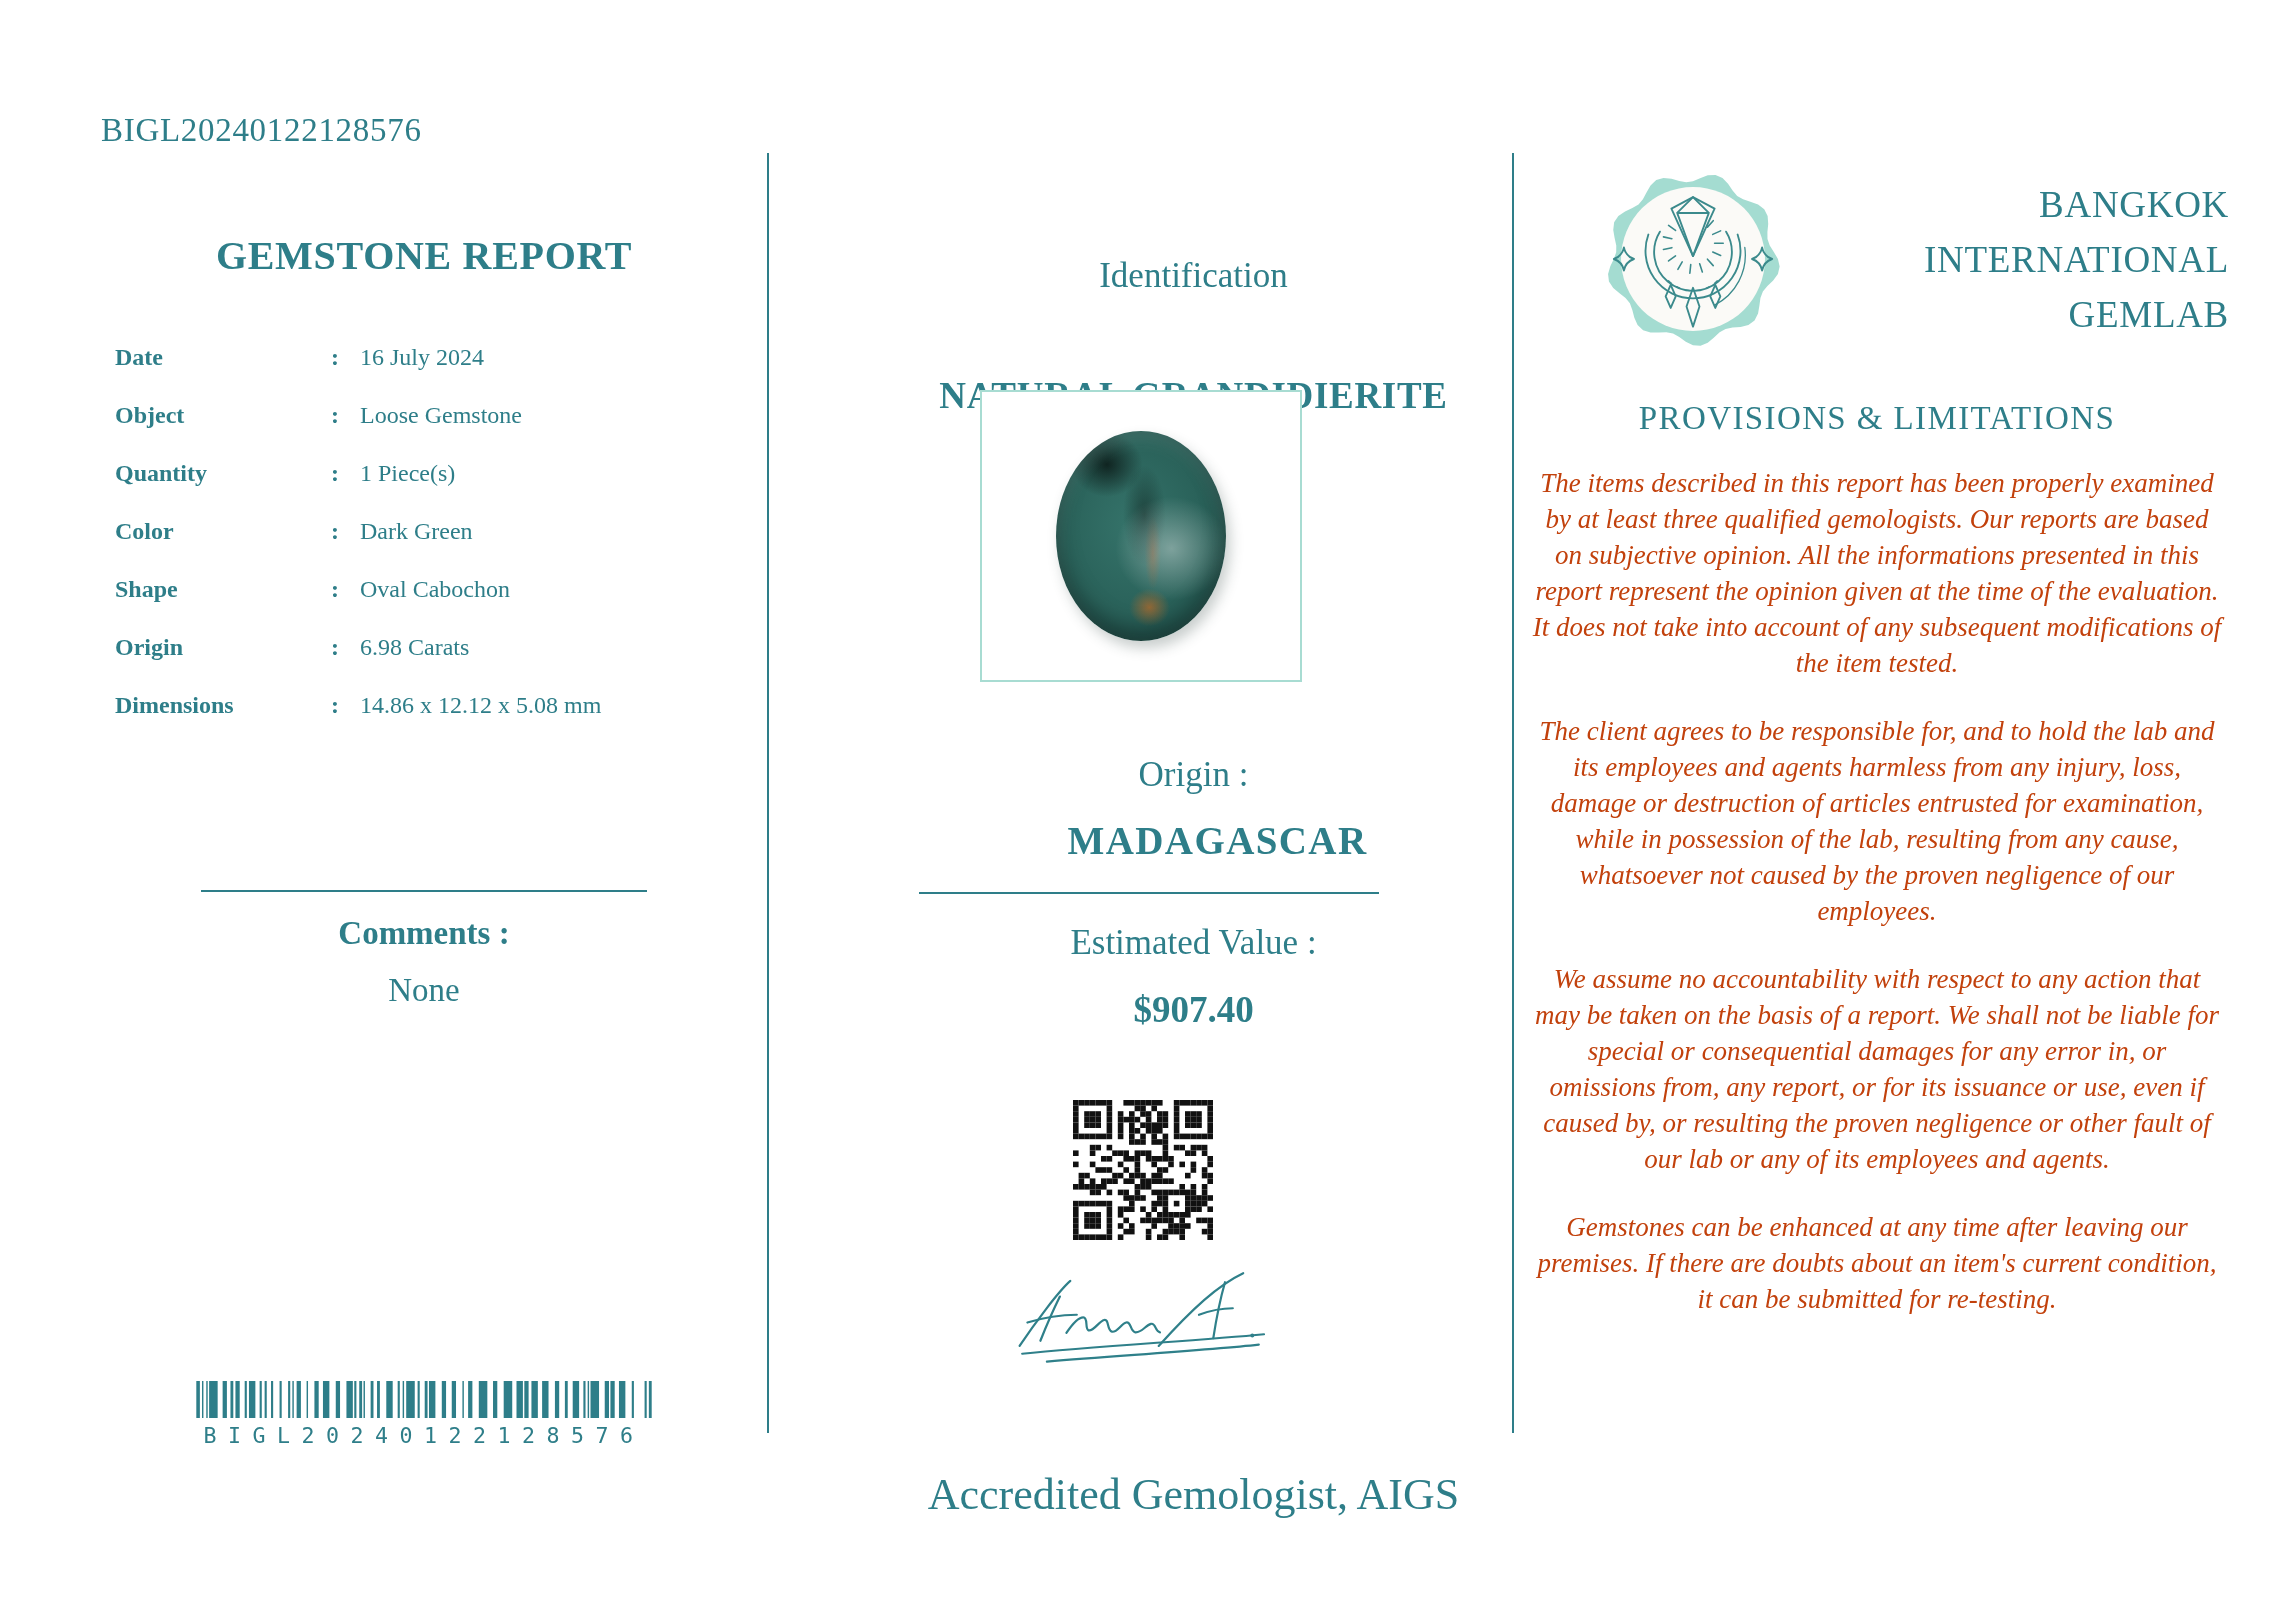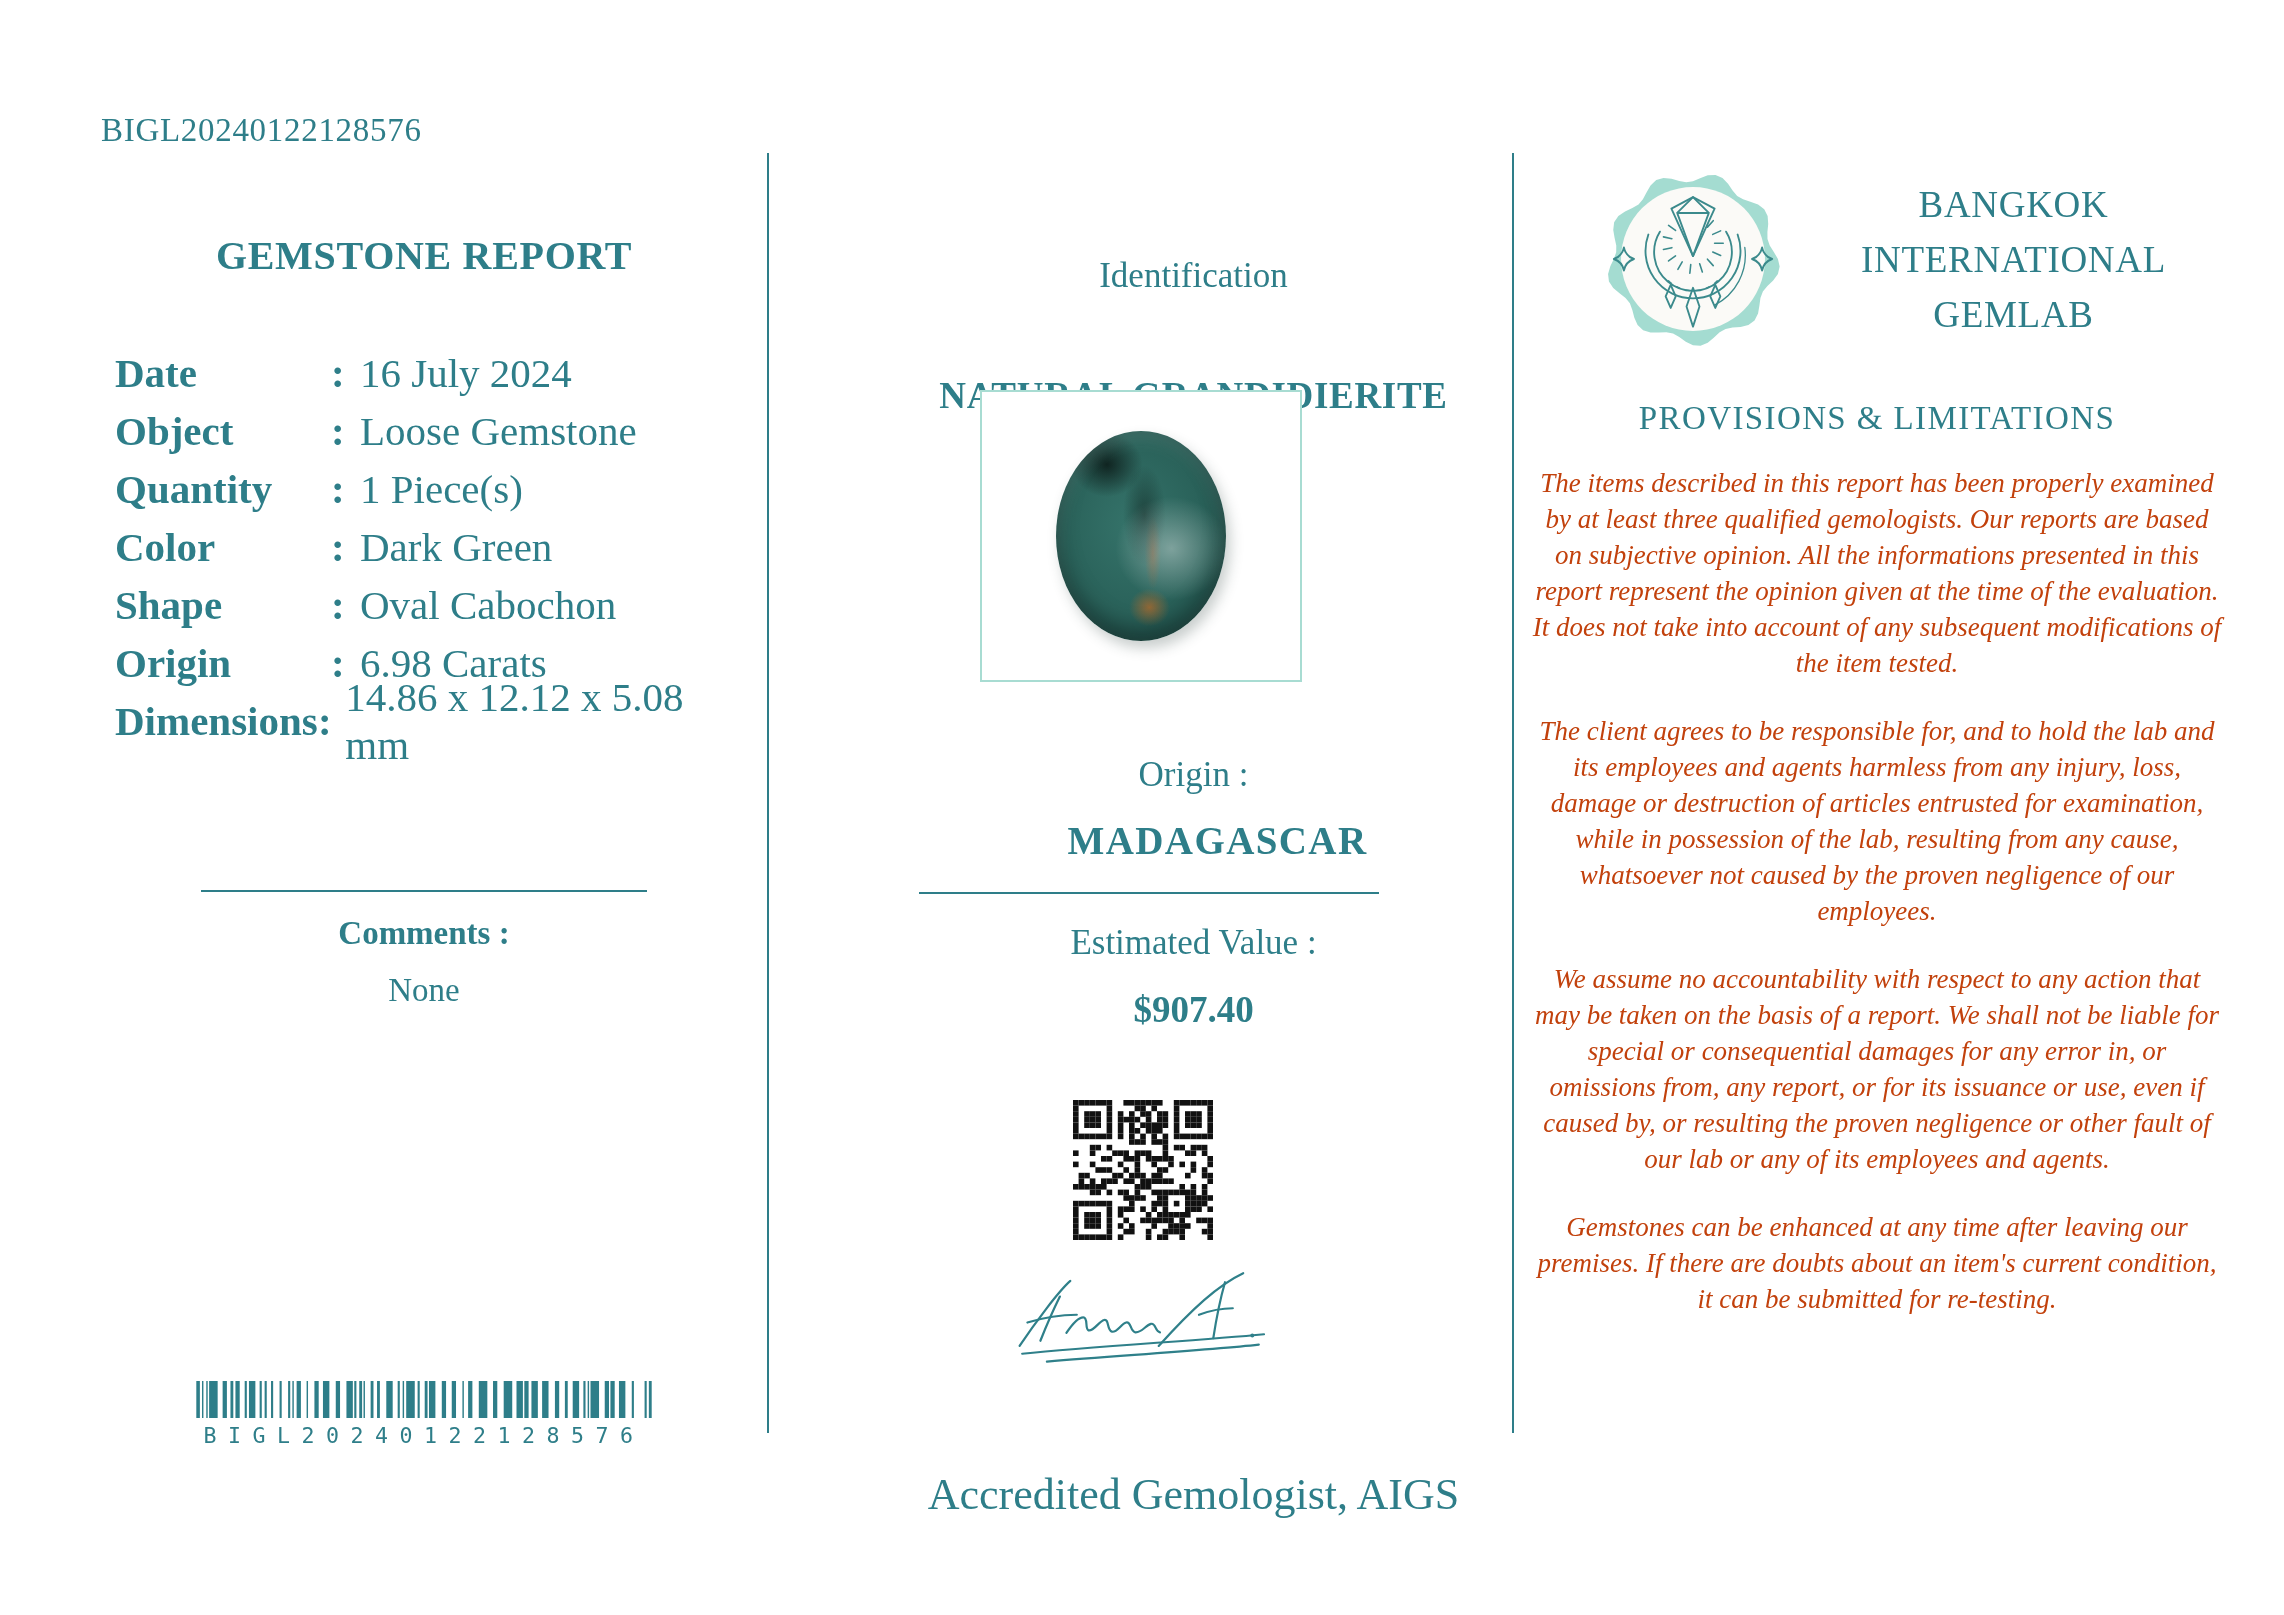--- a/index.html
+++ b/index.html
@@ -15,21 +15,21 @@
   .center{text-align:center;}
 
   
   .vdiv{position:absolute;top:153px;height:1280px;width:2.2px;background:#2e7e89;}
 
   
   .report-code{left:101px;top:112px;font-size:33px;letter-spacing:0.7px;}
   .left-col{left:115px;width:618px;}
   .report-title{top:232px;font-size:40px;font-weight:bold;letter-spacing:0.7px;}
   .details{top:344px;}
-  .detail-row{display:flex;align-items:center;height:58px;font-size:41px;}
+  .detail-row{display:flex;align-items:flex-start;height:58px;font-size:24px;}
   .detail-label{width:216px;font-weight:bold;}
   .detail-colon{width:29px;font-weight:bold;}
   .hr-teal{height:2.2px;background:#2e7e89;}
   .comments-hr{left:201px;top:890px;width:446px;}
   .comments-label{top:915px;font-size:33px;font-weight:bold;}
   .comments-value{top:972px;font-size:33px;}
   .barcode-wrap{left:194px;top:1381px;width:460px;}
   .barcode-text{margin-top:2.9px;font-family:"DejaVu Sans Mono", monospace;font-size:21.6px;letter-spacing:11.5px;text-align:center;white-space:nowrap;}
 
   
@@ -57,21 +57,21 @@
   .mid-hr{left:919px;top:892px;width:460px;}
   .est-label{top:923px;font-size:35px;}
   .est-value{top:988px;font-size:37px;font-weight:bold;}
   .qr-wrap{left:1073px;top:1100px;width:140px;height:140px;}
   .signature-wrap{left:1004px;top:1257px;width:273px;height:122px;}
   .accredited{top:1469px;font-size:44px;}
 
   
   .right-col{left:1532px;width:690px;}
   .logo-wrap{left:1598px;top:164px;width:190px;height:190px;}
-  .brand{left:1798px;top:177px;width:431px;font-size:37px;line-height:55px;text-align:center;letter-spacing:0.7px;}
+  .brand{left:1798px;top:177px;width:431px;font-size:37px;line-height:55px;text-align:right;letter-spacing:0.7px;}
   .prov-title{top:400px;font-size:33px;letter-spacing:1.4px;}
   .provisions{top:465px;}
   .prov-par{
     font-size:27px;line-height:36px;margin:0 0 32px 0;
     font-style:italic;color:#c2410c;text-align:center;
   }
 </style>
 </head>
 <body>
 

